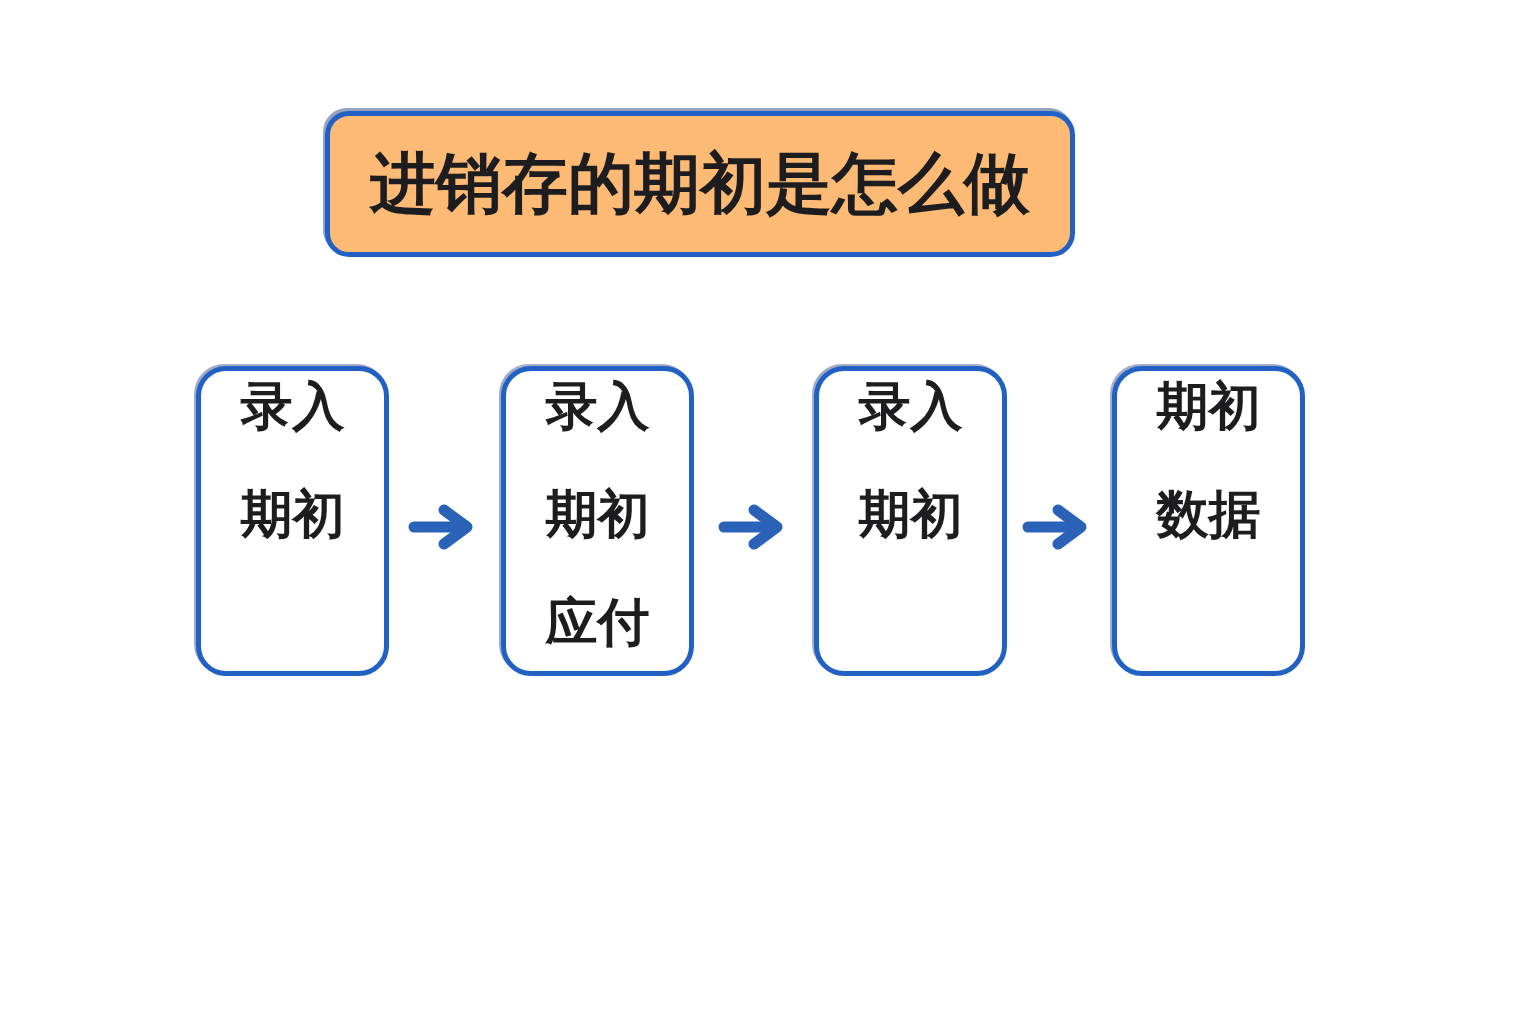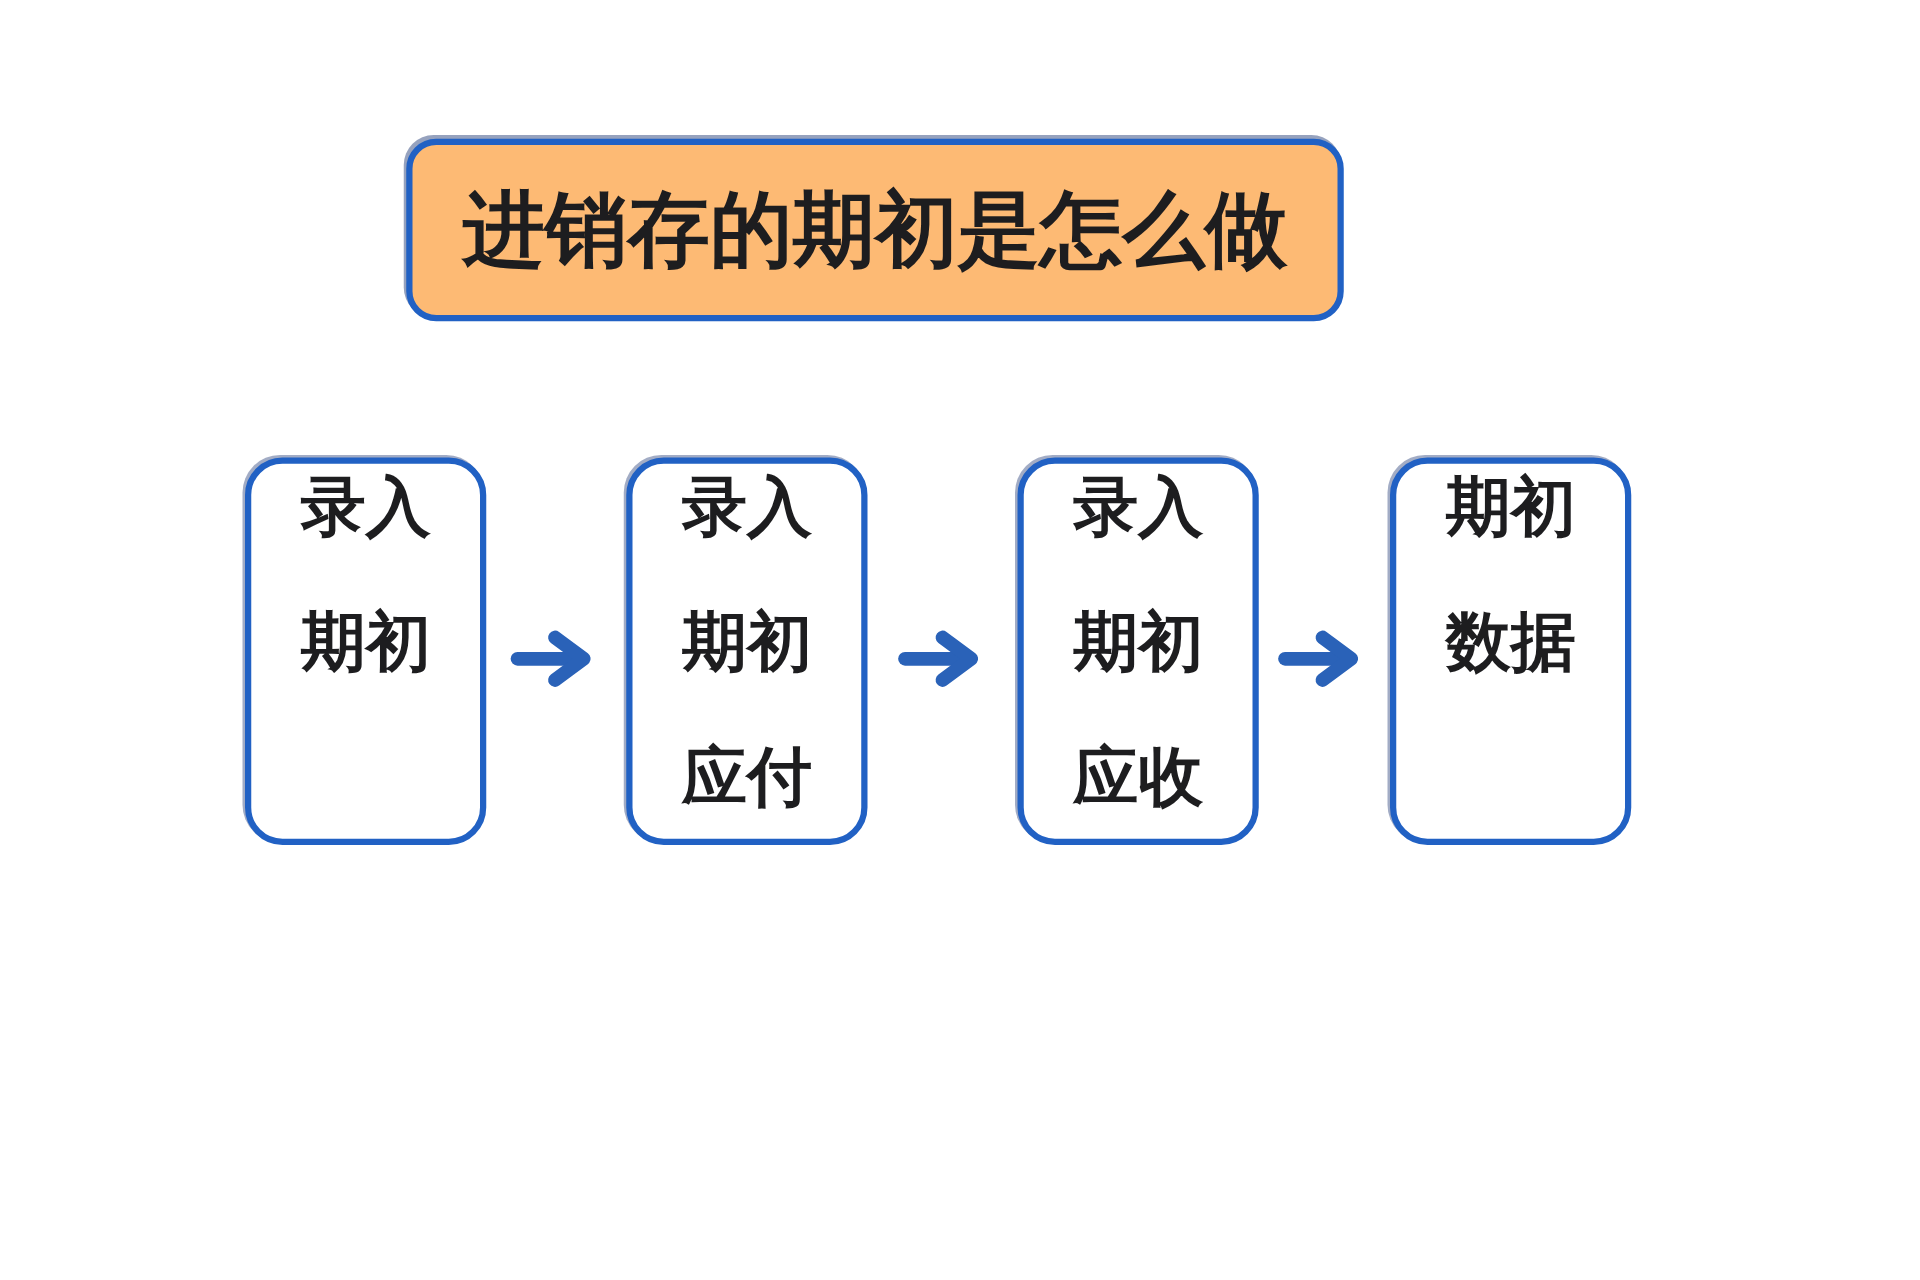--- a/index.html
+++ b/index.html
@@ -119,21 +119,20 @@
   <div class="flow-arrow arrow-2">
     <svg viewBox="0 0 68 52" xmlns="http://www.w3.org/2000/svg" fill="none" stroke="currentColor" stroke-width="11" stroke-linecap="round" stroke-linejoin="round">
       <line x1="6" y1="26" x2="46" y2="26"></line>
       <polyline points="36,9 59,26 36,43"></polyline>
     </svg>
   </div>
 
   <div class="step-box step-3">
     <span class="step-line">录入</span>
     <span class="step-line">期初</span>
-    <span class="step-line">应收</span>
   </div>
 
   <div class="flow-arrow arrow-3">
     <svg viewBox="0 0 68 52" xmlns="http://www.w3.org/2000/svg" fill="none" stroke="currentColor" stroke-width="11" stroke-linecap="round" stroke-linejoin="round">
       <line x1="6" y1="26" x2="46" y2="26"></line>
       <polyline points="36,9 59,26 36,43"></polyline>
     </svg>
   </div>
 
   <div class="step-box step-4">

